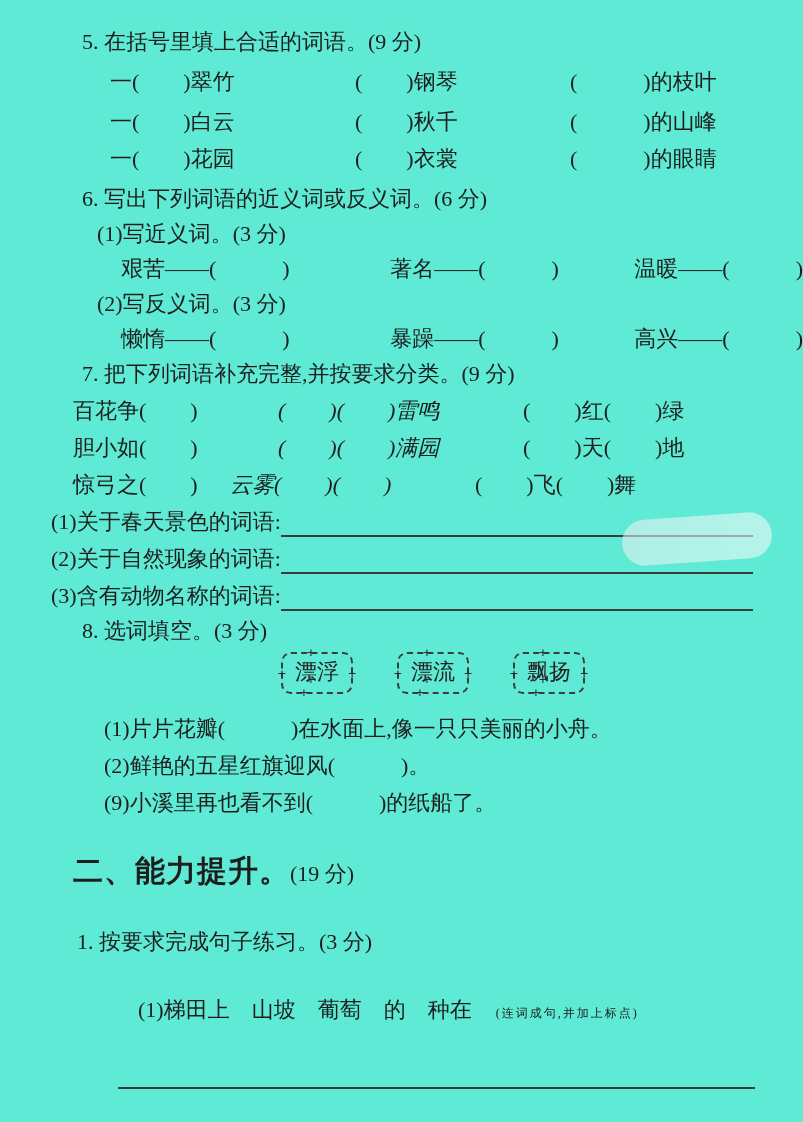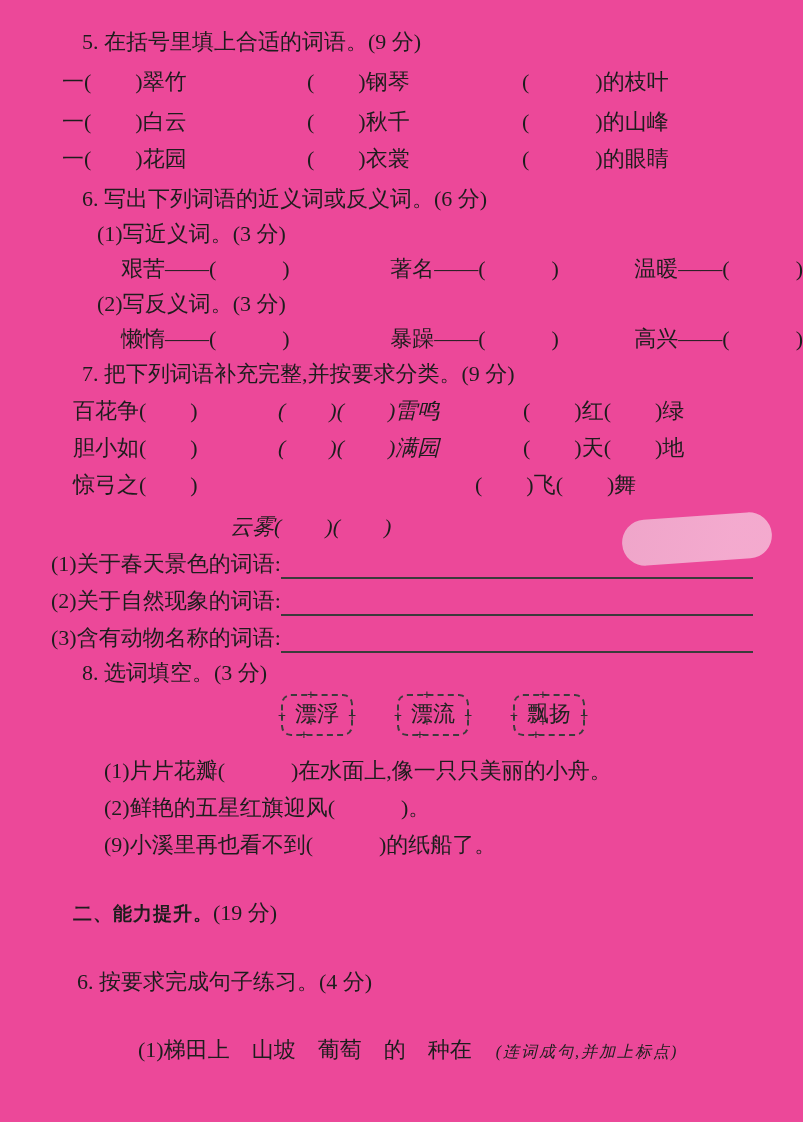--- a/index.html
+++ b/index.html
@@ -1,46 +1,46 @@
 <!DOCTYPE html>
 <html><head>
 <meta charset="utf-8">
 <style>
   * { margin: 0; padding: 0; box-sizing: border-box; }
   html, body { background: #fdfdfd; }
   .page {
     position: relative;
     width: 803px;
     height: 1122px;
-    background: #ec4899;
+    background: #5eead4;
     font-family: "Liberation Serif", "DejaVu Serif", serif;
     color: #1d1d1d;
     font-size: 22px;
     padding-top: 26px;
     overflow: hidden;
   }
   .line { line-height: 31px; margin-bottom: 8px; white-space: pre-wrap; }
   .p35 { margin-bottom: 4px; }
   .p37 { margin-bottom: 6px; }
   .p40 { margin-bottom: 9px; }
 
   .q-head   { padding-left: 82px; }
-  .q5-row   { padding-left: 62px; display: flex; }
+  .q5-row   { padding-left: 110px; display: flex; }
   .q5-row .c1 { flex: 0 0 245px; }
   .q5-row .c2 { flex: 0 0 215px; }
 
   .q6-label { padding-left: 97px; }
   .q6-row   { padding-left: 121px; display: flex; justify-content: space-between; }
   .q6-row .c1 { flex: 0 0 232px; }
   .q6-row .c2 { flex: 0 0 207px; }
 
   .q7-row   { padding-left: 73px; display: flex; }
   .q7-row .c1 { flex: 0 0 205px; }
   .q7-row .c2 { flex: 0 0 245px; font-style: italic; }
-  .cell-shift { margin-left: -48px; margin-top: 42px; }
+  .cell-shift { margin-left: -48px; }
 
   .classify-line { padding-left: 51px; display: flex; }
   .classify-line .u {
     flex: 1;
     margin-right: 50px;
     border-bottom: 2px solid #3b3b3b;
   }
 
   .box-row { margin: 6px 0 19px 281px; display: flex; gap: 44px; }
   .word-box {
@@ -64,29 +64,28 @@
   .word-box .lbl { position: static; }
   .word-box .lbl::before { content: "+  +"; top: -8px; left: 50%; transform: translateX(-50%); letter-spacing: 14px; text-indent: 7px; }
   .word-box .lbl::after  { content: "+  +"; bottom: -7px; left: 50%; transform: translateX(-50%); letter-spacing: 14px; text-indent: 7px; }
 
   .q8-item { padding-left: 104px; }
 
   .sec2-head { padding-left: 40px; }
   .sec2-head .bold {
     font-family: "Liberation Sans", "DejaVu Sans", sans-serif;
     font-weight: 700;
-    font-size: 19px;
+    font-size: 30px;
     letter-spacing: 1px;
   }
   .s2q1-head { padding-left: 77px; }
   .s2-sub { padding-left: 105px; }
 
   .note {
-    font-style: italic;
-    font-size: 16px;
+    font-size: 12px;
     letter-spacing: 2px;
     color: #202020;
   }
   .inline-note { margin-left: 24px; }
 
   .answer-line { height: 0; border-bottom: 2px solid #3b3b3b; }
   .ans1 { margin: 27px 0 15px 118px; width: 637px; }
 
   .scan-smudge {
     position: absolute;
@@ -179,21 +178,21 @@
     </div>
     <div class="line q8-item p37">(1)片片花瓣(　　　)在水面上,像一只只美丽的小舟。</div>
     <div class="line q8-item p37">(2)鲜艳的五星红旗迎风(　　　)。</div>
     <div class="line q8-item p37">(9)小溪里再也看不到(　　　)的纸船了。</div>
   </section>
 
   <section>
     <div class="line sec2-head p37">
       <span class="bold">二、能力提升。</span><span>(19 分)</span>
     </div>
-    <div class="line s2q1-head p37">6. 按要求完成句子练习。(4 分)</div>
+    <div class="line s2q1-head p37">1. 按要求完成句子练习。(3 分)</div>
     <div class="line s2-sub">
       <span>(1)梯田上　山坡　葡萄　的　种在</span><span class="note inline-note">(连词成句,并加上标点)</span>
     </div>
     <div class="answer-line ans1"></div>
     <div class="line s2-sub p35">
       
     </div>
 
   </section>
 

